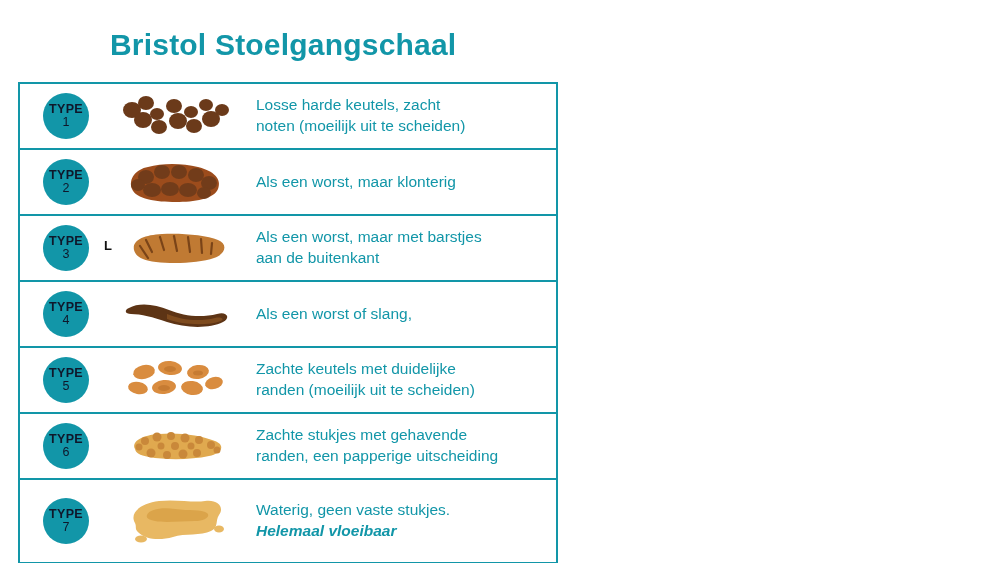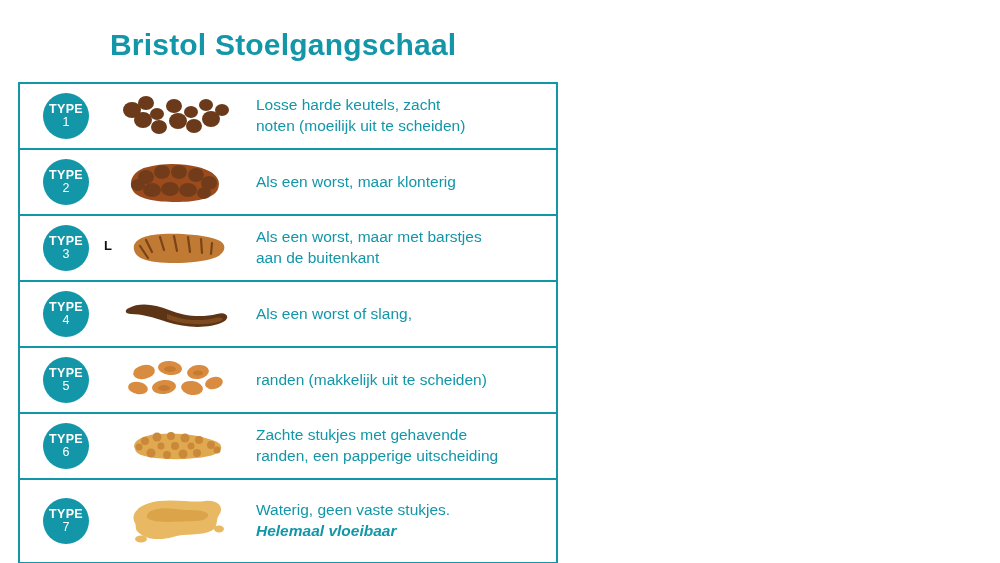--- a/index.html
+++ b/index.html
@@ -56,21 +56,21 @@
     display: flex;
     align-items: center;
     justify-content: center;
     flex: 0 0 92px;
   }
   .badge {
     width: 46px;
     height: 46px;
     border-radius: 50%;
     background: #1296a8;
-    color: #ffffff;
+    color: #0f172a;
     display: flex;
     flex-direction: column;
     align-items: center;
     justify-content: center;
     line-height: 1.05;
   }
   .badge .b-type {
     font-size: 12.5px;
     font-weight: bold;
     letter-spacing: 0.3px;
@@ -245,21 +245,22 @@
             <ellipse cx="92" cy="27" rx="9" ry="6" transform="rotate(-14 92 27)"></ellipse>
           </g>
           <g fill="#b46c26" opacity="0.5">
             <ellipse cx="48" cy="13" rx="6" ry="3"></ellipse>
             <ellipse cx="42" cy="32" rx="6" ry="3"></ellipse>
             <ellipse cx="76" cy="17" rx="5" ry="2.5"></ellipse>
           </g>
         </svg>
       </div>
       <div class="text-cell">
-        <div>randen (makkelijk uit te scheiden)</div>
+        <div>Zachte keutels met duidelijke</div>
+        <div>randen (moeilijk uit te scheiden)</div>
       </div>
     </div>
 
     <div class="row">
       <div class="badge-cell">
         <div class="badge">
           <span class="b-type">TYPE</span>
           <span class="b-num">6</span>
         </div>
       </div>

